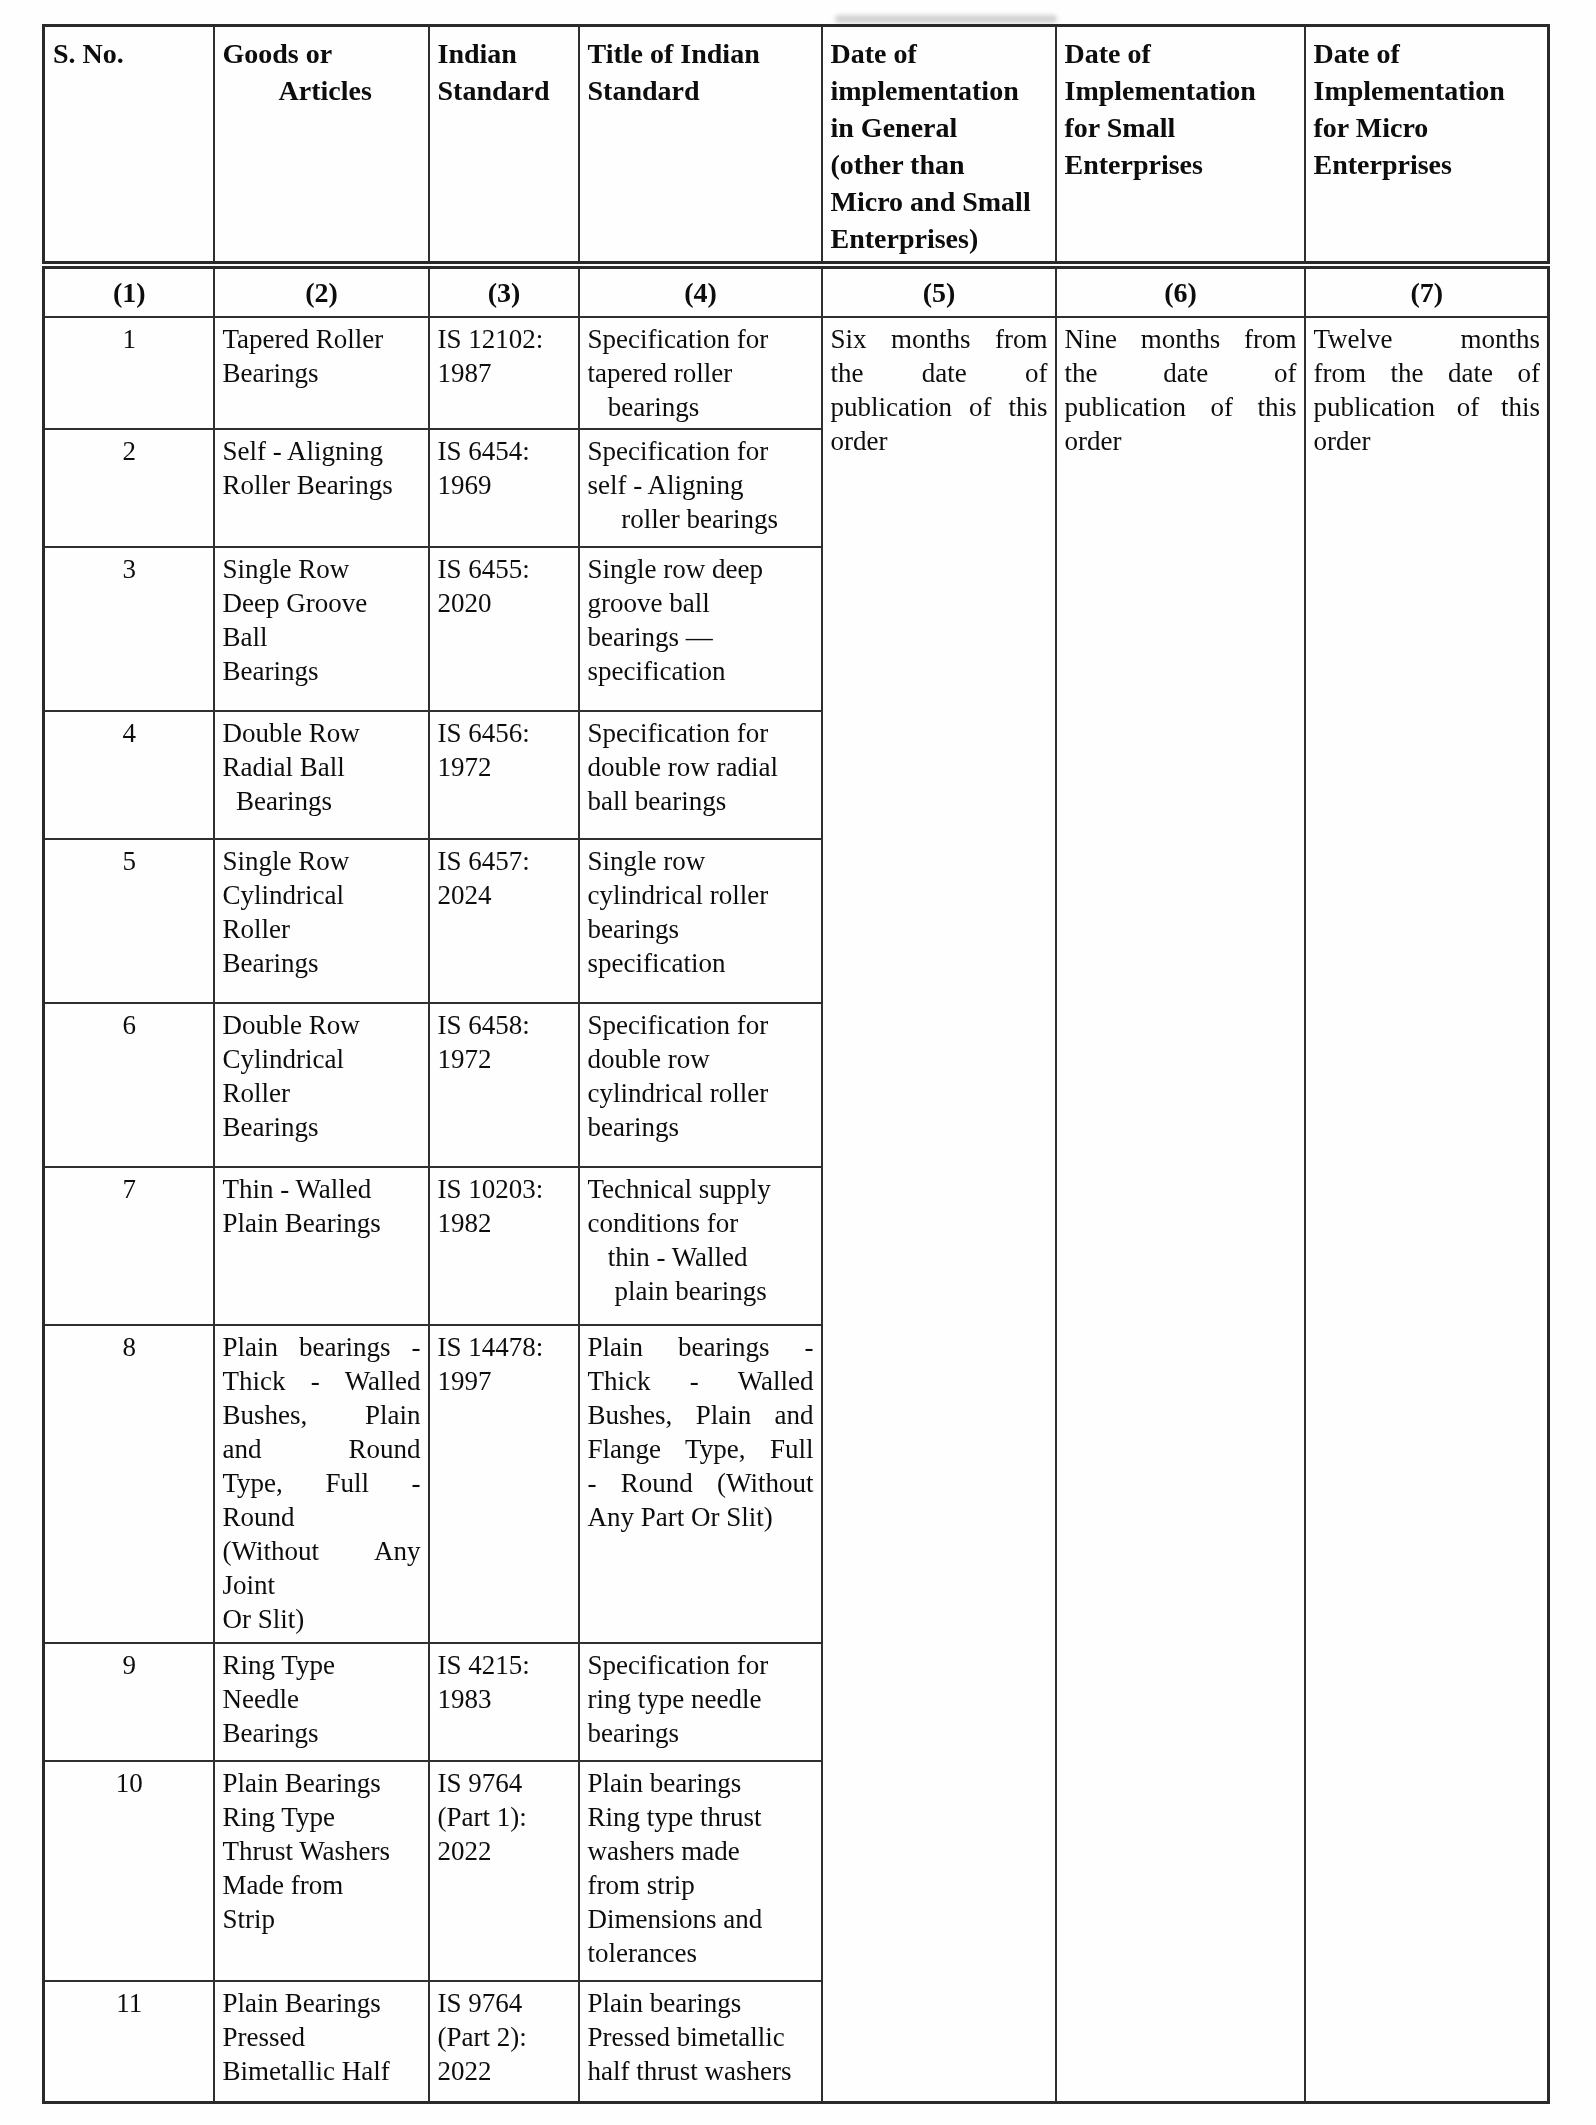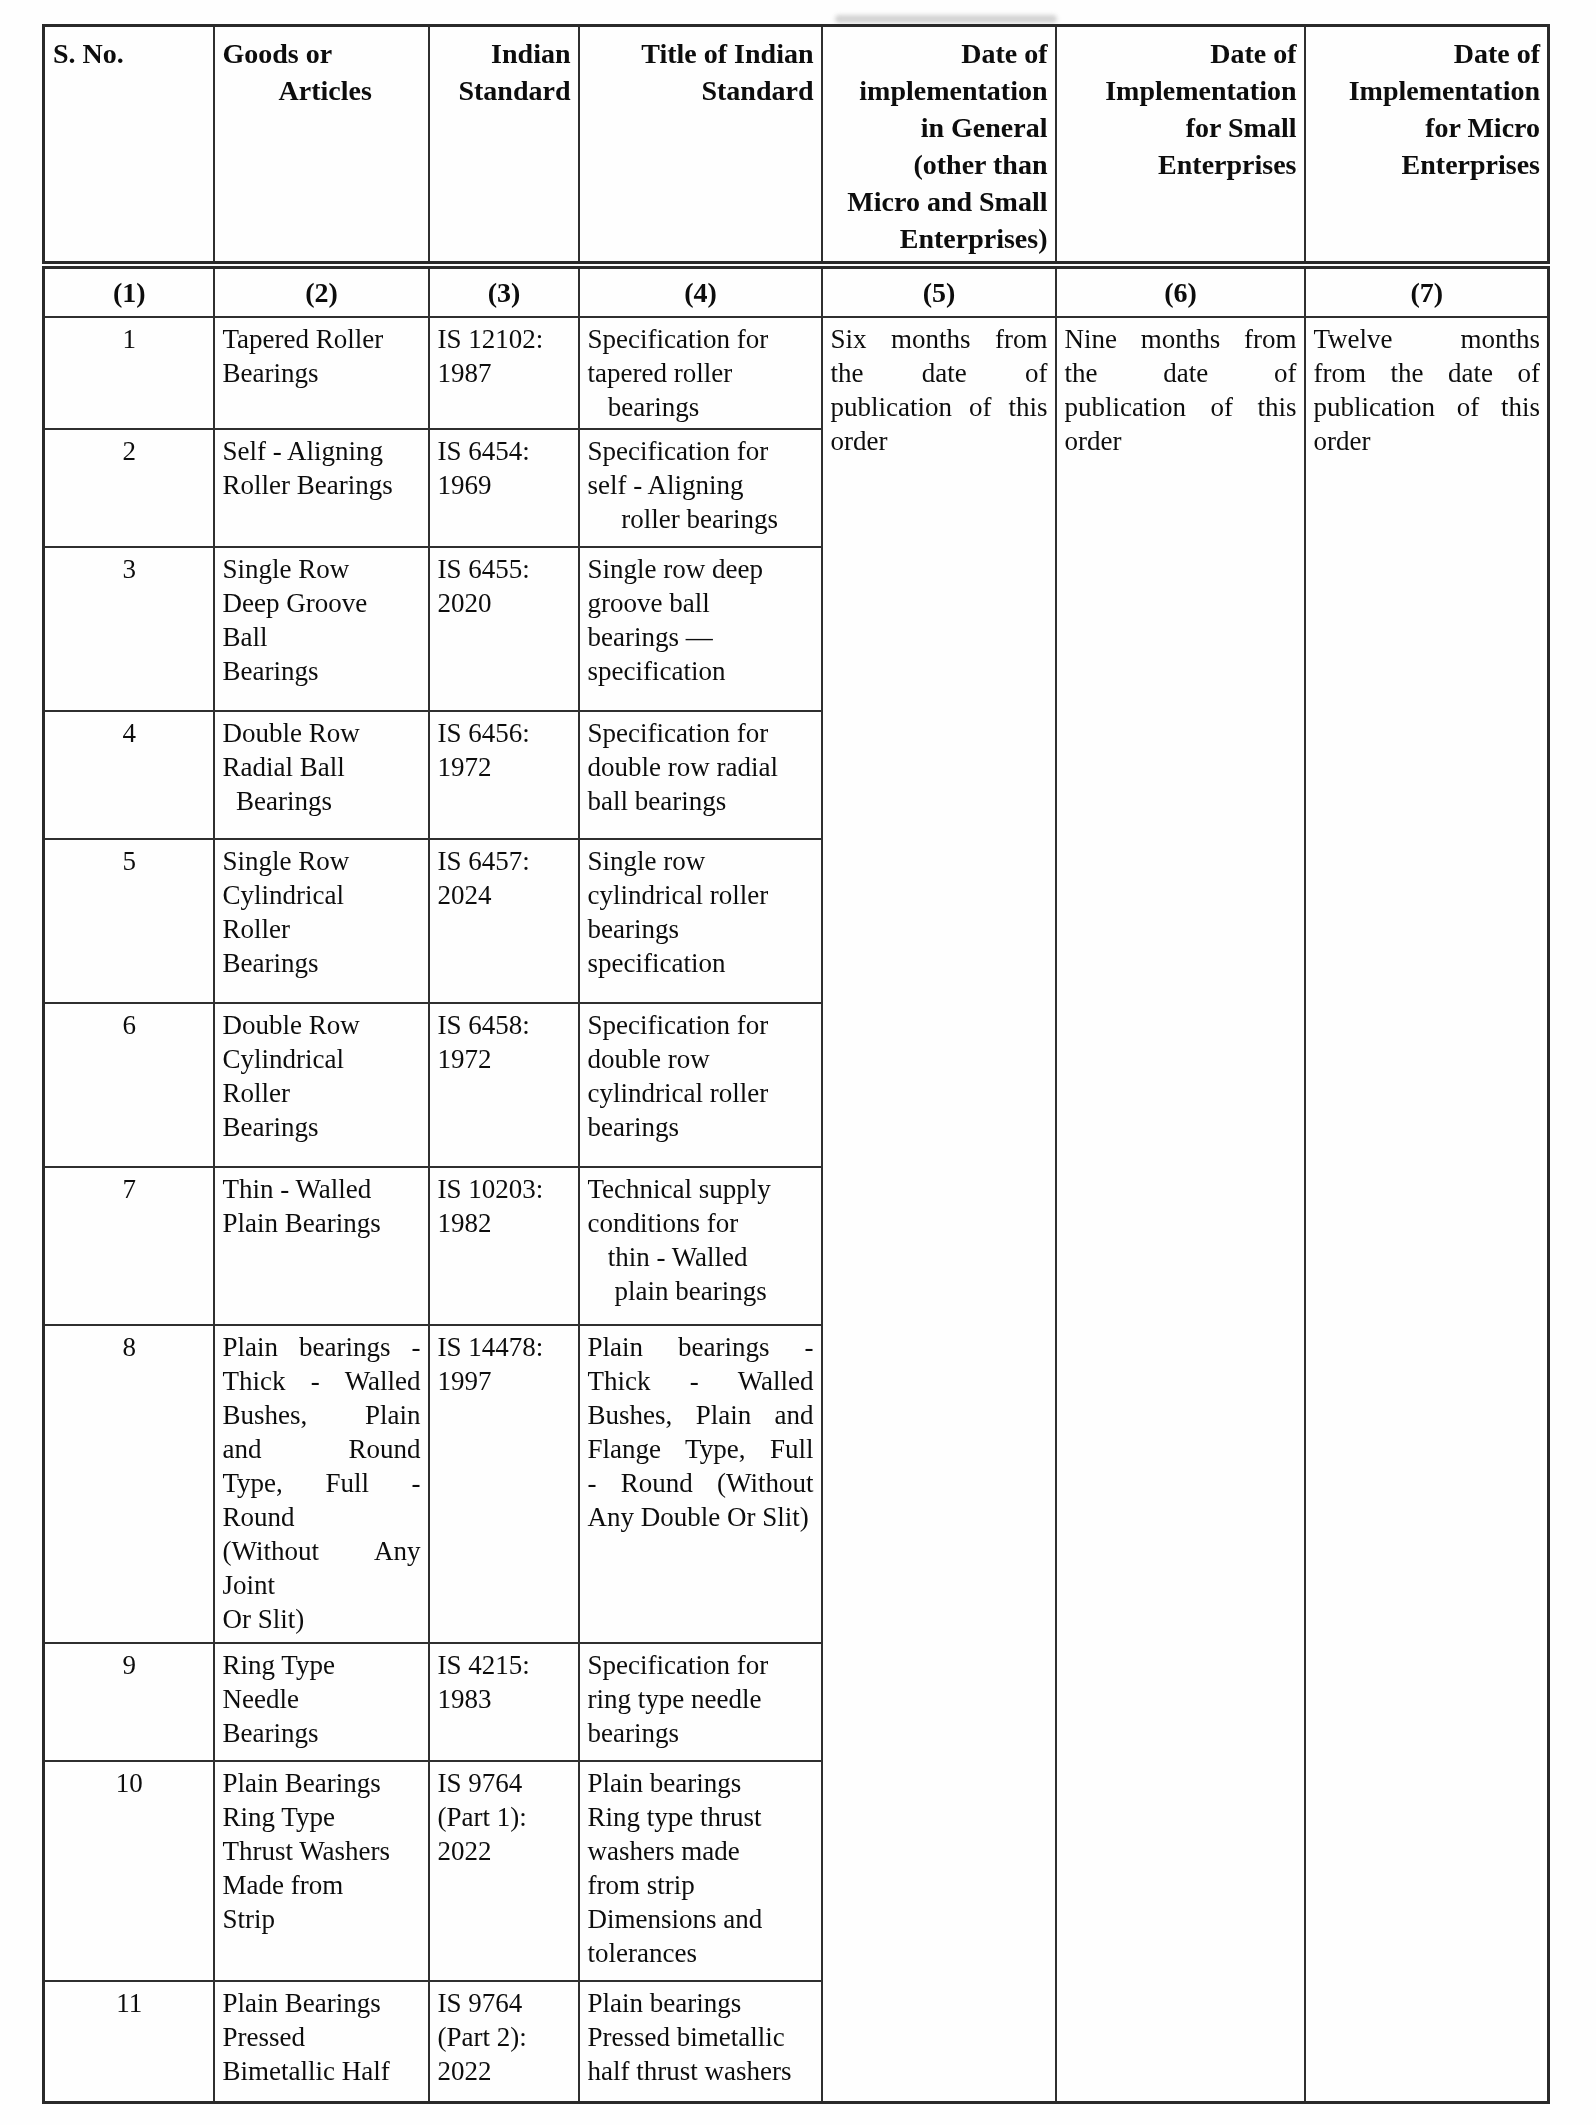--- a/index.html
+++ b/index.html
@@ -49,21 +49,21 @@
   }
   
   tr.header-row {
     height: 237px;
   }
   tr.header-row th {
     font-weight: bold;
     font-size: 28px;
     line-height: 37px;
     white-space: pre-wrap;
-    text-align: right;
+    text-align: left;
     padding-top: 8px;
     border-bottom: 8px double #2a2a2a;
   }
   tr.header-row th.left { text-align: left; }
   
   tr.numbering-row { height: 52px; }
   tr.numbering-row td {
     font-weight: bold;
     font-size: 28px;
     text-align: center;
@@ -246,21 +246,21 @@
             <span class="jline last">Or Slit)</span>
           </td>
           <td class="c-std prewrap">IS 14478:
 1997</td>
           <td class="c-title">
             <span class="jline">Plain bearings -</span>
             <span class="jline">Thick - Walled</span>
             <span class="jline">Bushes, Plain and</span>
             <span class="jline">Flange Type, Full</span>
             <span class="jline">- Round (Without</span>
-            <span class="jline last">Any Double Or Slit)</span>
+            <span class="jline last">Any Part Or Slit)</span>
           </td>
         </tr>
         <tr style="height: 118px;">
           <td class="c-sno prewrap">9</td>
           <td class="c-goods prewrap">Ring Type
 Needle
 Bearings</td>
           <td class="c-std prewrap">IS 4215:
 1983</td>
           <td class="c-title prewrap">Specification for

